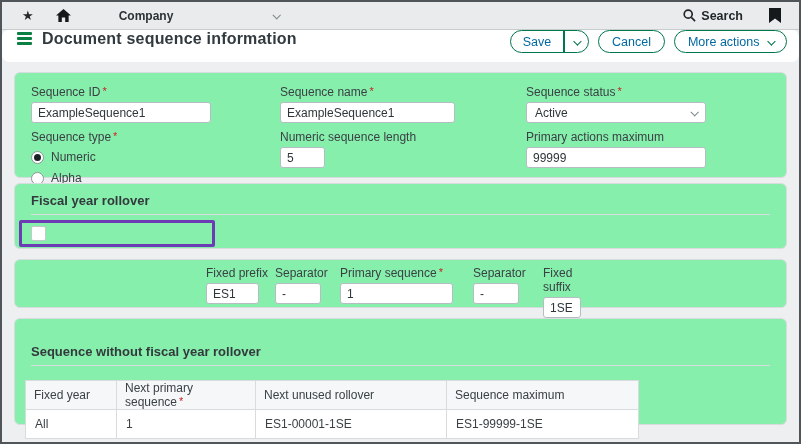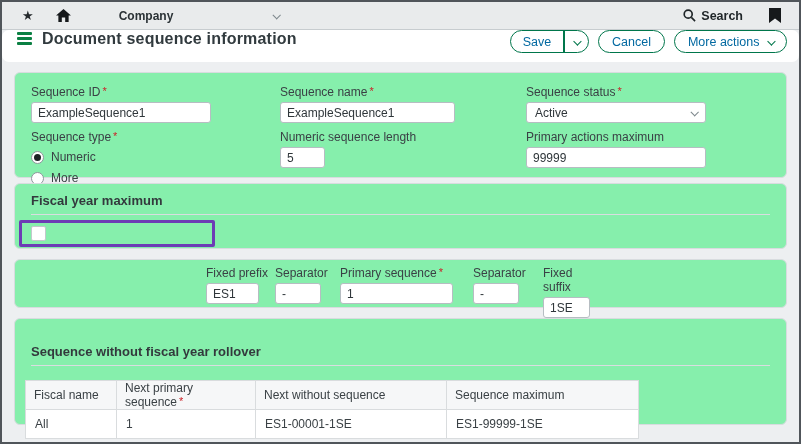--- a/index.html
+++ b/index.html
@@ -90,21 +90,21 @@
   }
   .checkbox-label { font-size: 12px; color: #3a4145; margin-left: 9px; white-space: nowrap; }
   
   .card-format { height: 49px; margin-bottom: 10px; padding: 6px 16px 0 191px; display: flex; gap: 0; }
   .fmt { margin-right: 0; }
   .fmt .tbx { display: block; }
   .fmt1 { width: 69px; } .fmt1 .tbx { width: 53px; }
   .fmt2 { width: 65px; } .fmt2 .tbx { width: 46px; }
   .fmt3 { width: 133px; } .fmt3 .tbx { width: 113px; }
   .fmt4 { width: 70px; } .fmt4 .tbx { width: 46px; }
-  .fmt5 { width: 50px; } .fmt5 .tbx { width: 47px; }
+  .fmt5 { width: 50px; } .fmt5 .tbx { width: 38px; }
   
   .card-table { height: 107px; padding: 25px 16px; }
   table.seq { border-collapse: collapse; table-layout: fixed; width: 613px; margin: 14px 0 0 -6px; font-size: 12px; }
   table.seq col.c1 { width: 91px; } table.seq col.c2 { width: 139px; }
   table.seq col.c3 { width: 191px; } table.seq col.c4 { width: 192px; }
   table.seq th {
     background: #f6f7f8; border: 1px solid #d9dcde; text-align: left; font-weight: normal;
     color: #3a4145; height: 28px; padding: 0 8px;
   }
   table.seq td {
@@ -178,21 +178,21 @@
             <input class="tbx" style="width: 180px;" value="ExampleSequence1">
           </div>
           <div class="fgroup">
             <label class="field-label"><span>Sequence type</span><span class="req">*</span></label>
             <div class="radio-row">
               <span class="radio checked"></span>
               <span class="radio-label">Numeric</span>
             </div>
             <div class="radio-row" style="margin-top:4px">
               <span class="radio"></span>
-              <span class="radio-label">More</span>
+              <span class="radio-label">Alpha</span>
             </div>
           </div>
         </div>
         <div>
           <div class="fgroup">
             <label class="field-label"><span>Sequence name</span><span class="req">*</span></label>
             <input class="tbx" style="width: 175px;" value="ExampleSequence1">
           </div>
           <div class="fgroup">
             <label class="field-label"><span>Numeric sequence length</span></label>
@@ -209,21 +209,21 @@
           </div>
           <div class="fgroup">
             <label class="field-label"><span>Primary actions maximum</span></label>
             <input class="tbx" style="width: 180px;" value="99999">
           </div>
         </div>
       </div>
     </div>
 
     <div class="card card-rollover">
-      <div class="section-heading">Fiscal year maximum</div>
+      <div class="section-heading">Fiscal year rollover</div>
       <div class="rule"></div>
       <div class="highlight-box">
         <span class="checkbox"></span>
       </div>
     </div>
 
     <div class="card card-format">
       <div class="fmt fmt1">
         <label class="field-label"><span>Fixed prefix</span></label>
         <input class="tbx" value="ES1" style="">
@@ -251,23 +251,23 @@
       <div class="rule"></div>
       <table class="seq">
         <colgroup>
             <col class="c1">
             <col class="c2">
             <col class="c3">
             <col class="c4">
           </colgroup>
         <thead>
           <tr>
-            <th><span>Fiscal name</span></th>
+            <th><span>Fixed year</span></th>
             <th><span>Next primary sequence</span><span class="req">*</span></th>
-            <th><span>Next without sequence</span></th>
+            <th><span>Next unused rollover</span></th>
             <th><span>Sequence maximum</span></th>
           </tr>
         </thead>
         <tbody>
           <tr>
             <td>All</td>
             <td>1</td>
             <td>ES1-00001-1SE</td>
             <td>ES1-99999-1SE</td>
           </tr>

